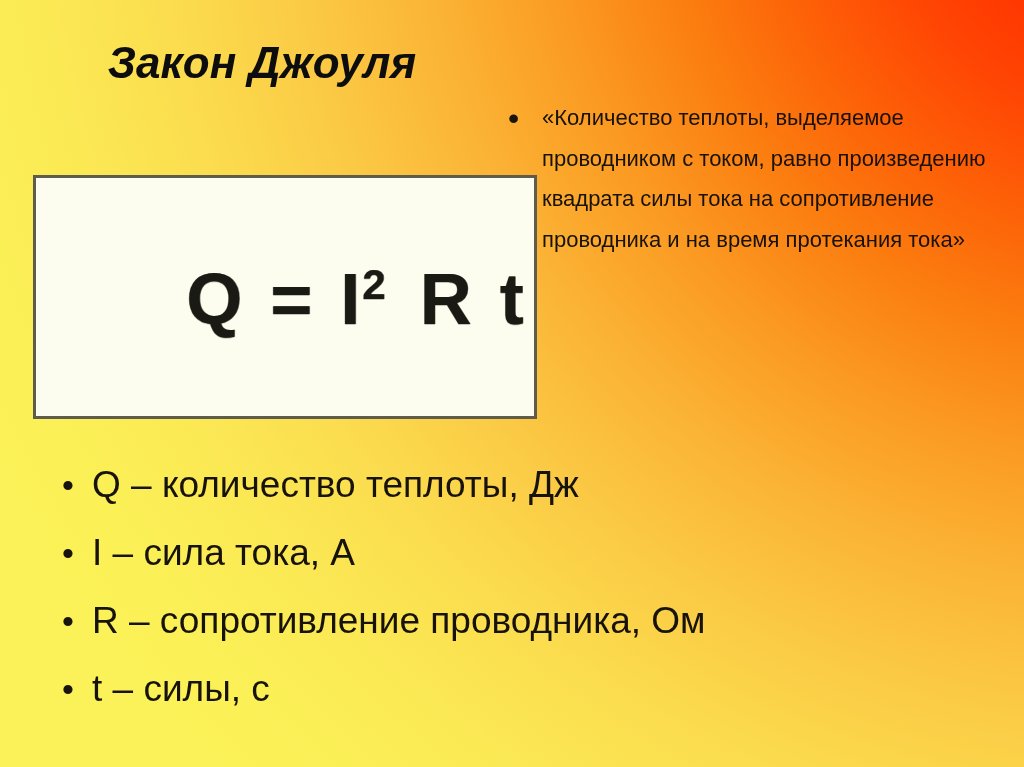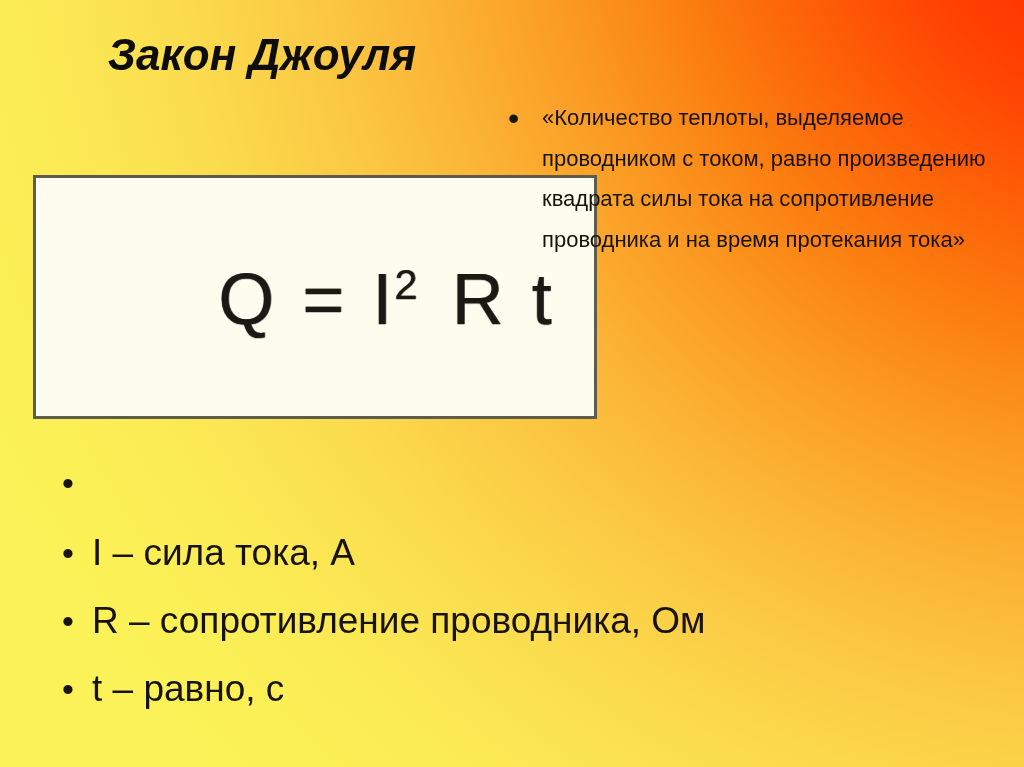--- a/index.html
+++ b/index.html
@@ -44,37 +44,38 @@
     top: 26px;
     width: 420px;
     text-align: center;
     font-weight: bold;
     font-style: italic;
     font-size: 44px;
     line-height: 1.30;
     color: #0d0d0d;
     letter-spacing: 0px;
   }
-  #title .tline { display: block; white-space: pre; }
+  #title .tline { display: block; white-space: pre; margin-top: 8px; }
   #title .tline-2 { text-indent: 44px; }
 
   
   #formula-box {
     position: absolute;
     left: 33px;
     top: 175px;
-    width: 564px;
+    width: 504px;
     height: 244px;
     box-sizing: border-box;
     background: #fdfdef;
     border: 3px solid #5e5d4d;
     box-shadow: 1px 1px 0 rgba(255,255,255,0.55) inset;
     display: flex;
     align-items: center;
     justify-content: center;
+    font-weight: bold;
   }
   #formula {
     font-family: "Liberation Sans", sans-serif;
     font-size: 72px;
     color: #1a1a14;
     letter-spacing: 4px;
     white-space: pre;
     line-height: 1;
     
     text-shadow:
@@ -168,28 +169,29 @@
   <div id="quote-block">
     <div class="quote-row">
       <span class="quote-bullet">•</span>
       <span id="quote-text">«Количество теплоты, выделяемое проводником с током, равно произведению квадрата силы тока на сопротивление проводника и на время протекания тока»</span>
     </div>
   </div>
 
   <div id="legend-list">
     <div class="legend-row">
       <span class="legend-bullet">•</span>
+      <span class="legend-text">Q – количество теплоты, Дж</span>
     </div>
     <div class="legend-row">
       <span class="legend-bullet">•</span>
       <span class="legend-text">I – сила тока, А</span>
     </div>
     <div class="legend-row">
       <span class="legend-bullet">•</span>
       <span class="legend-text">R – сопротивление проводника, Ом</span>
     </div>
     <div class="legend-row">
       <span class="legend-bullet">•</span>
-      <span class="legend-text">t – равно, с</span>
+      <span class="legend-text">t – силы, с</span>
     </div>
   </div>
 
 </div>
 
 </body></html>

